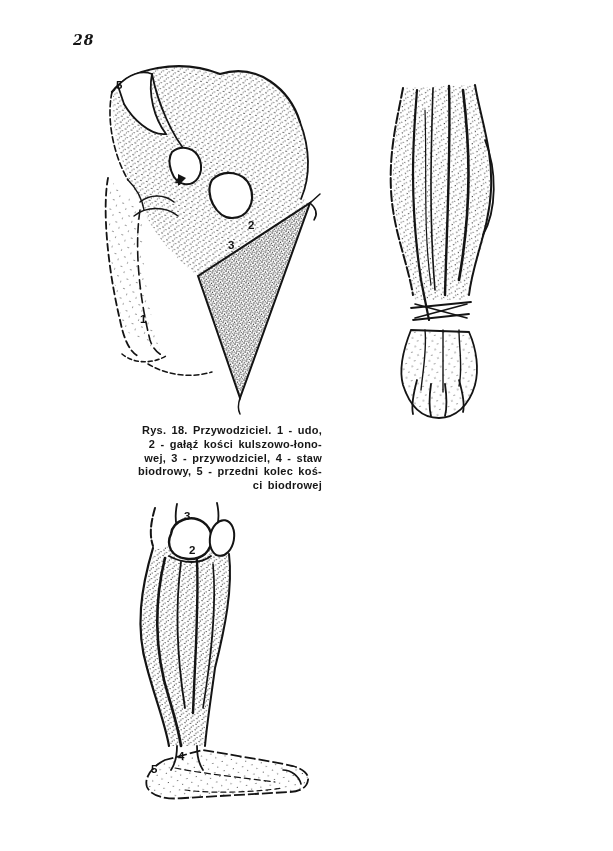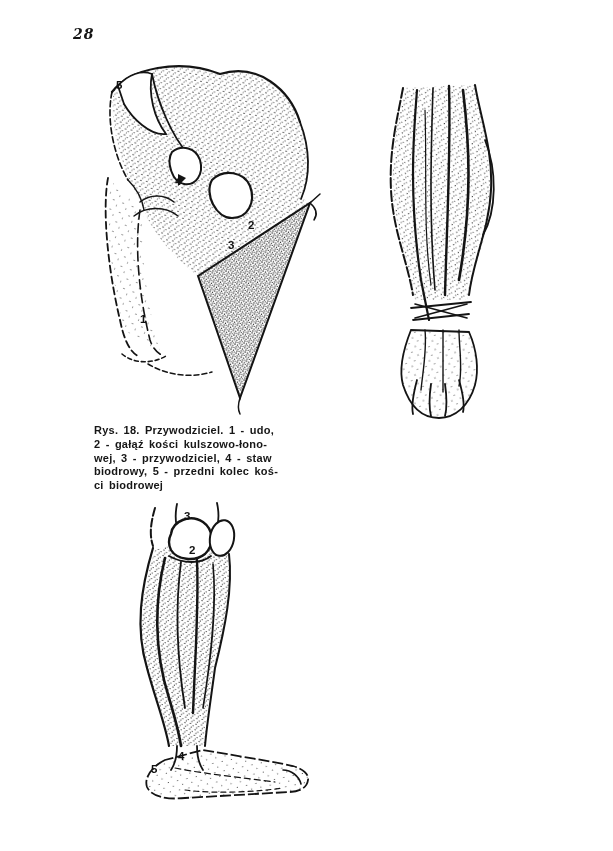--- a/index.html
+++ b/index.html
@@ -2,29 +2,29 @@
 <html><head>
 <meta charset="utf-8">
 <style>
   html,body{margin:0;padding:0;background:#e8e8e8;}
   .page{
     position:relative;width:613px;height:851px;background:#ffffff;
     font-family:"Liberation Sans",sans-serif;color:#141414;overflow:hidden;
     margin:0 auto;box-shadow:0 0 6px rgba(0,0,0,.25);
   }
   .page-number{
-    position:absolute;left:73px;top:26px;
+    position:absolute;left:73px;top:32px;
     font-family:"DejaVu Serif",serif;font-weight:700;font-style:italic;
     font-size:14px;letter-spacing:1px;
   }
   .fig{position:absolute;}
   .caption{
     position:absolute;white-space:pre-line;
     font-size:11px;font-weight:700;line-height:13.8px;
-    letter-spacing:0.25px;word-spacing:2px;color:#161616;
+    letter-spacing:0.25px;word-spacing:2px;color:#161616;text-align:right;
   }
   .caption-18{left:94px;top:424px;width:228px;}
   .caption-19{left:332px;top:424px;width:232px;}
   .caption-20{left:332px;top:727px;width:242px;}
   .fig-label{
     position:absolute;font-size:11.5px;font-weight:700;color:#111;
     font-family:"Liberation Sans",sans-serif;line-height:1;
   }
   svg .ln{fill:none;stroke:#141414;stroke-linecap:round;stroke-linejoin:round;}
 </style>

